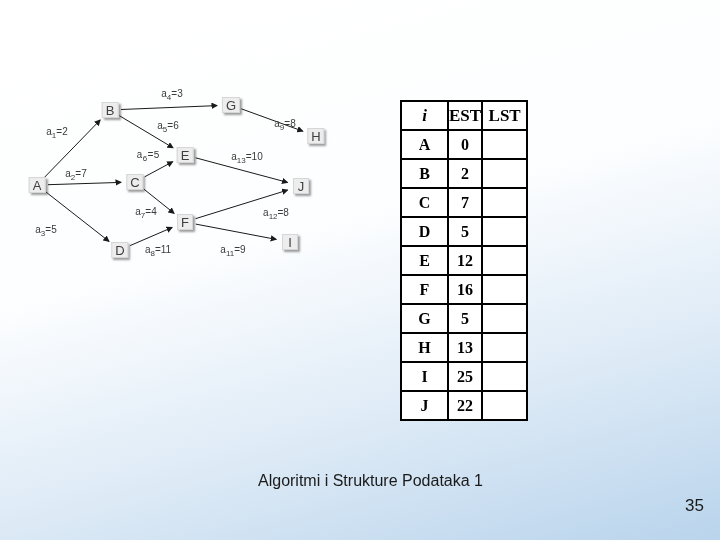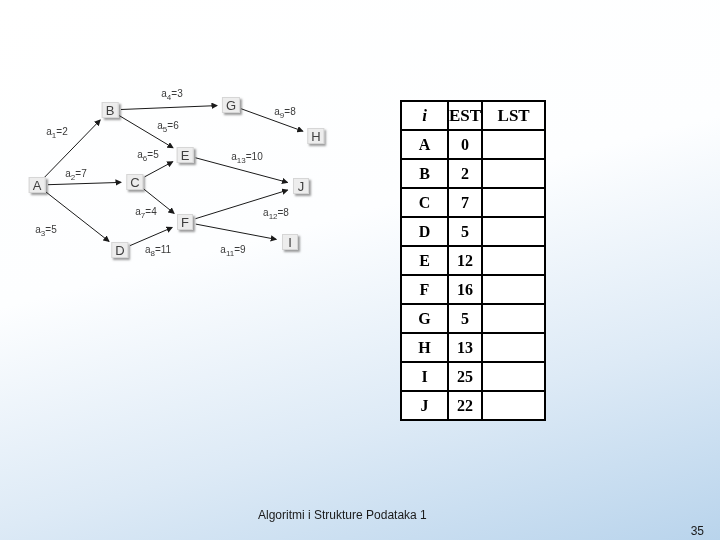--- a/index.html
+++ b/index.html
@@ -41,36 +41,36 @@
     position:absolute; left:400px; top:100px;
     border-collapse:collapse; background:#fff;
     font-family:"Liberation Serif", serif;
   }
   .est-table th, .est-table td {
     border:2px solid #000; text-align:center; vertical-align:middle;
     font-weight:bold; height:29px;
   }
   .est-table th { font-size:17px; width:29px; }
   .est-table th:first-child { width:47px; }
-  .est-table th:last-child  { width:63px;margin-top:44px; }
+  .est-table th:last-child  { width:45px;margin-top:44px; }
   .est-table td { font-size:16px; }
   .th-i { font-style:italic; }
 
   
   .footer-left {
     position:absolute; left:40px; top:489px;
     font-size:12px; color:#1a1a1a; line-height:15px;
   }
   .footer-center {
-    position:absolute; left:258px; top:508px;
-    font-size:12px; color:#1a1a1a;
+    position:absolute; left:258px; top:472px;
+    font-size:16px; color:#1a1a1a;
   }
   .footer-page {
-    position:absolute; right:16px; top:524px;
-    font-size:12px; color:#1a1a1a;margin-left:47px;
+    position:absolute; right:16px; top:496px;
+    font-size:17px; color:#1a1a1a;margin-left:47px;
   }
 </style>
 </head>
 <body>
 
 <div class="slide">
 
 
   <div class="graph">
     <svg width="720" height="540" viewBox="0 0 720 540">
@@ -103,24 +103,24 @@
         <div class="node" style="left: 185px; top: 222px;">F</div>
         <div class="node" style="left: 231px; top: 105px;">G</div>
         <div class="node" style="left: 316px; top: 136px;">H</div>
         <div class="node" style="left: 290px; top: 242px;">I</div>
         <div class="node" style="left: 301px; top: 186px;">J</div>
         <div class="edge-label" style="left: 57px; top: 133px;">a<sub>1</sub>=2</div>
         <div class="edge-label" style="left: 76px; top: 175px;">a<sub>2</sub>=7</div>
         <div class="edge-label" style="left: 46px; top: 231px;">a<sub>3</sub>=5</div>
         <div class="edge-label" style="left: 172px; top: 95px;">a<sub>4</sub>=3</div>
         <div class="edge-label" style="left: 168px; top: 127px;">a<sub>5</sub>=6</div>
-        <div class="edge-label" style="left: 148px; top: 156px;">a<sub>6</sub>=5</div>
+        <div class="edge-label" style="left: 148px; top: 156px; font-family: Liberation Mono, monospace;">a<sub>6</sub>=5</div>
         <div class="edge-label" style="left: 146px; top: 213px;">a<sub>7</sub>=4</div>
         <div class="edge-label" style="left: 158px; top: 251px;">a<sub>8</sub>=11</div>
-        <div class="edge-label" style="left: 285px; top: 113px;">a<sub>9</sub>=8</div>
+        <div class="edge-label" style="left: 285px; top: 125px;">a<sub>9</sub>=8</div>
         <div class="edge-label" style="left: 247px; top: 158px;">a<sub>13</sub>=10</div>
         <div class="edge-label" style="left: 233px; top: 251px;">a<sub>11</sub>=9</div>
         <div class="edge-label" style="left: 276px; top: 214px;">a<sub>12</sub>=8</div>
       </div>
   </div>
 
   <table class="est-table">
     <thead>
       <tr>
         <th class="th-i">i</th>

